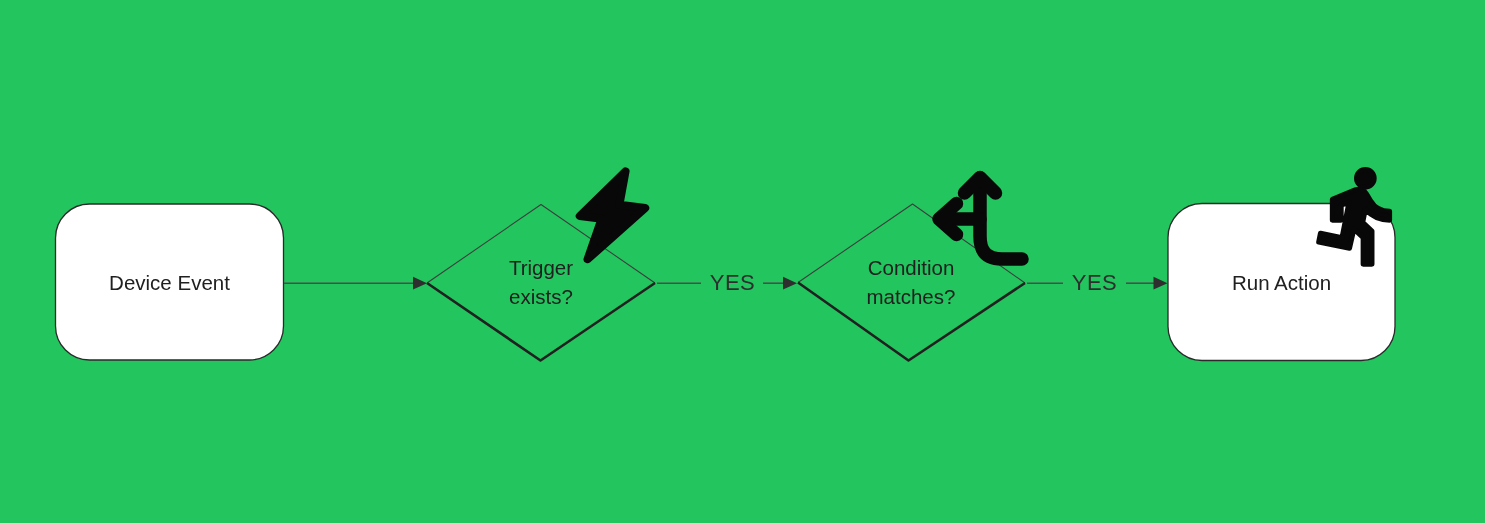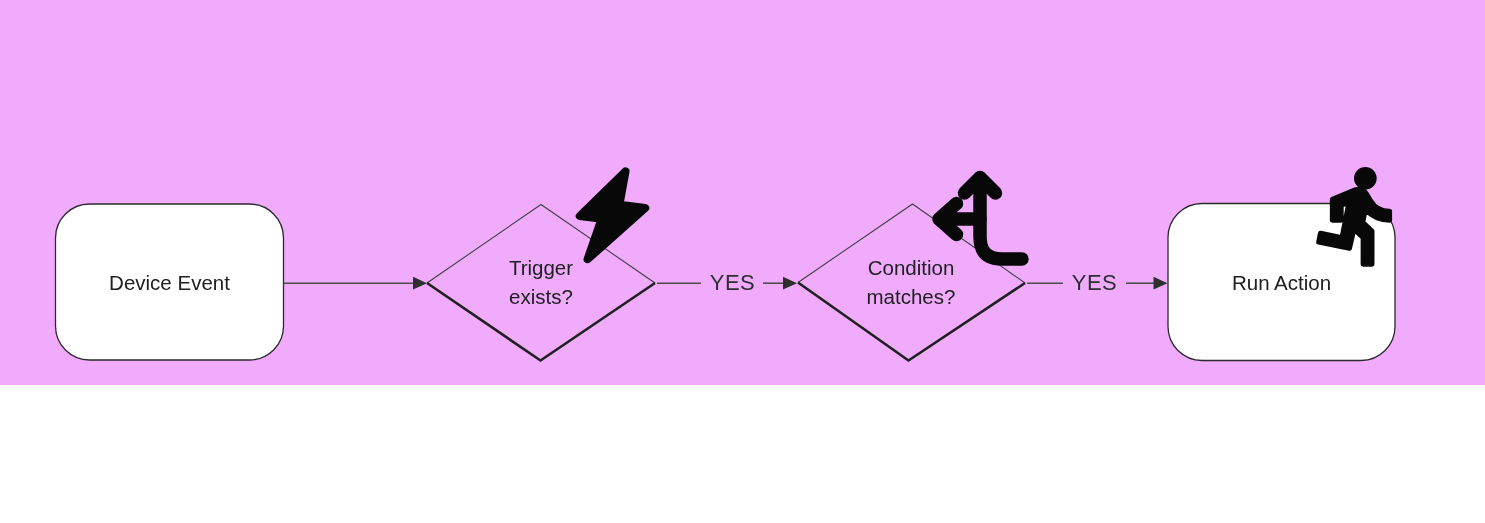--- a/index.html
+++ b/index.html
@@ -3,22 +3,22 @@
 <meta charset="utf-8">
 <style>
   html, body {
     margin: 0;
     padding: 0;
     background: #ffffff;
   }
   .stage {
     position: relative;
     width: 1485px;
-    height: 385px;
-    background: #f0abfc;
+    height: 523px;
+    background: #22c55e;
     overflow: hidden;
   }
   svg {
     display: block;
   }
   .node-label {
     font-family: "Liberation Sans", "DejaVu Sans", sans-serif;
     font-size: 20.5px;
     fill: #202020;
   }

